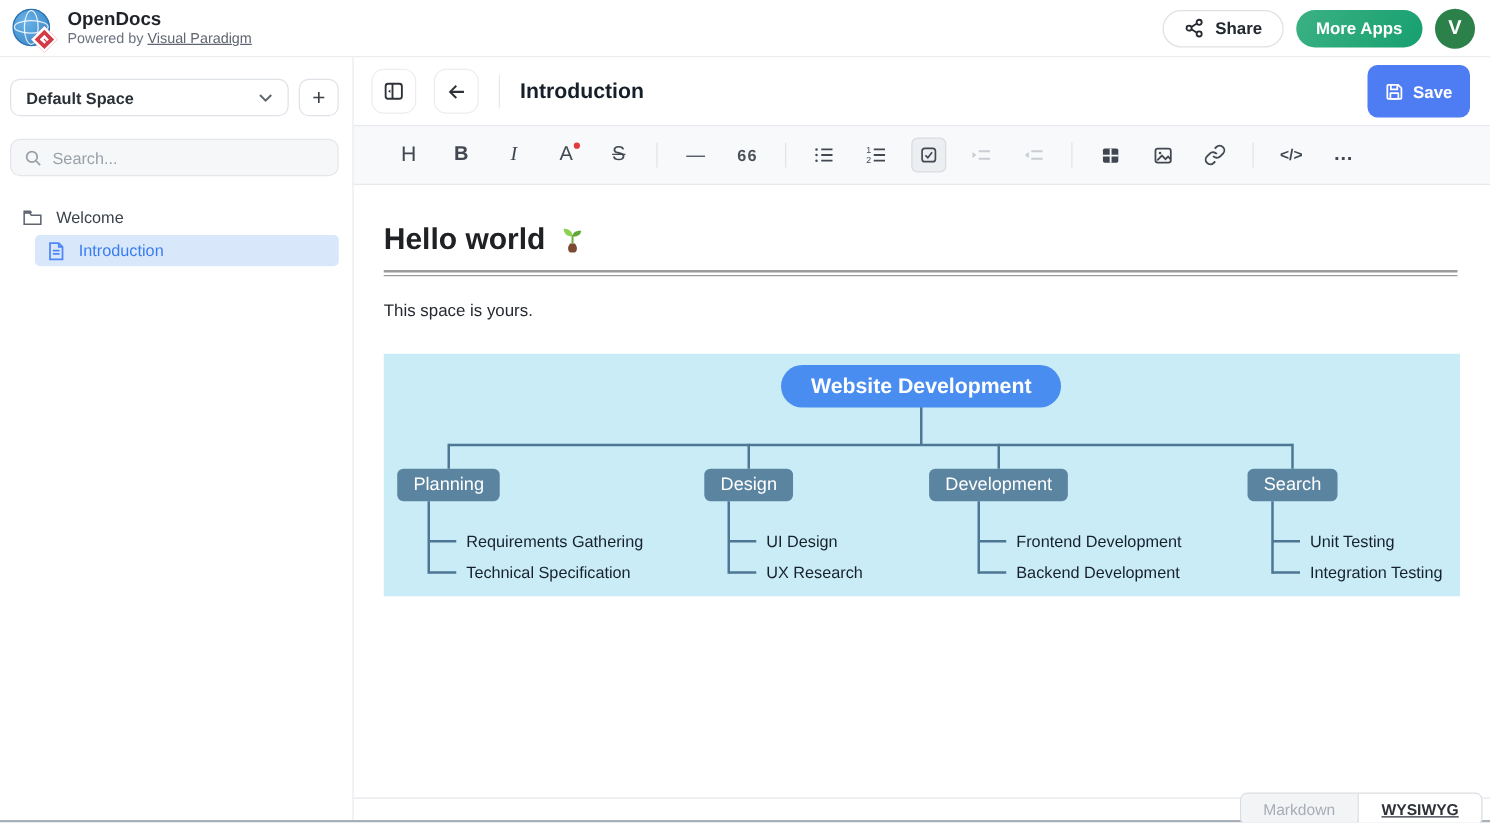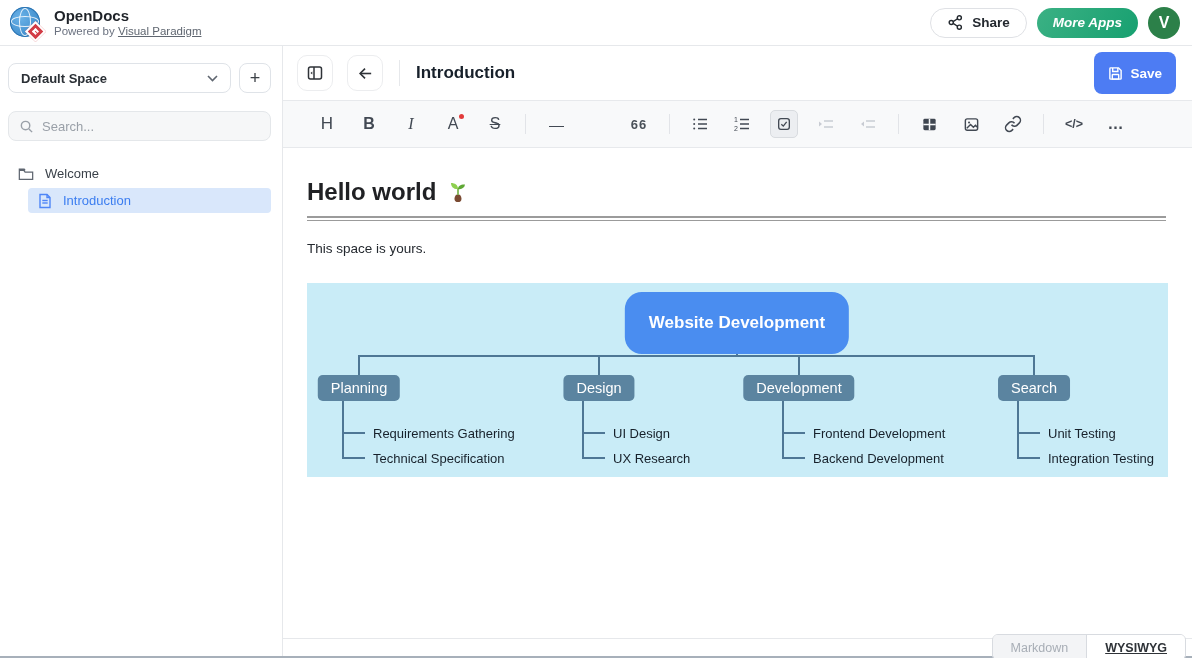--- a/index.html
+++ b/index.html
@@ -21,21 +21,21 @@
     transform:rotate(45deg); position:absolute; right:1px; bottom:1px; }
   .logo .diamond:after { content:""; position:absolute; inset:3px; border:2px solid #fff; border-right:none; }
   .app-title { font-size:15px; font-weight:bold; line-height:17px; }
   .app-sub { font-size:11.5px; color:#6b7280; line-height:14px; }
   .app-sub a { color:#5f6670; text-decoration:underline; cursor:pointer; }
   .header-right { display:flex; align-items:center; gap:10px; }
   .share-btn { display:flex; align-items:center; gap:8px; height:30px; padding:12px 16px;
     border:1px solid #dfe1e5; border-radius:16px; background:#fff; font-size:13.5px; font-weight:bold;
     color:#24292f; cursor:pointer; }
   .moreapps-btn { height:30px; padding:4px 16px; border:none; border-radius:16px;
-    background:linear-gradient(120deg,#3bb184,#17a070); color:#fff; font-size:13.5px; font-weight:bold; cursor:pointer;font-style:italic; }
+    background:linear-gradient(120deg,#3bb184,#17a070); color:#fff; font-size:13.5px; font-weight:bold; cursor:pointer; }
   .avatar { width:32px; height:32px; border-radius:50%; background:#2c8049; color:#fff;
     display:flex; align-items:center; justify-content:center; font-size:16px; font-weight:bold; cursor:pointer; }
 
   
   .body { display:flex; height:610px; }
   .bottom-strip { height:2px; background:#a7b0ba; }
 
   
   .sidebar { width:283px; border-right:1px solid #e6e8eb; padding:17px 11px 0 8px; background:#fff; flex:none; }
   .space-row { display:flex; gap:8px; }
@@ -75,35 +75,35 @@
   .tb-btn.boxed { background:#eceef1; border:1px solid #d8dbdf; }
   .tb-btn.disabled { color:#c8ccd3; cursor:default; }
   .tb-divider { width:1px; height:20px; background:#e2e4e8; flex:none; margin:0 2px; }
   .g-h { font-size:17px; }
   .g-b { font-weight:bold; font-size:16px; }
   .g-i { font-style:italic; font-family:"Liberation Serif",serif; font-size:16px; }
   .g-a { position:relative; font-size:16px; }
   .g-a .dot { position:absolute; top:4px; right:3px; width:5px; height:5px; border-radius:50%; background:#e23b3b; }
   .g-s { text-decoration:line-through; font-size:16px; }
   .g-hr { font-size:15px; letter-spacing:-1px; }
-  .g-quote { font-size:13px; font-weight:bold; letter-spacing:1px; color:#4a5159;margin-left:41px; }
+  .g-quote { font-size:13px; font-weight:bold; letter-spacing:1px; color:#4a5159; }
   .g-code { font-size:12.5px; font-weight:bold; letter-spacing:0; }
   .g-more { font-size:16px; font-weight:bold; letter-spacing:1px; }
 
   
   .content { flex:1; background:#fff; padding:30px 26px 0 24px; overflow:hidden; }
   .doc-heading { font-size:24px; font-weight:bold; color:#202124; display:flex; align-items:center; gap:10px; }
   .heading-rule { margin-top:10px; height:5px; border-top:2px solid #9b9b9b; border-bottom:1px solid #9b9b9b; }
   .doc-paragraph { margin-top:20px; font-size:13.5px; color:#24292f; }
 
   
   .diagram { position:relative; margin-top:27px; width:861px; height:194px; background:#c9ecf7; }
   .diagram svg.connectors { position:absolute; inset:0; }
   .node-root { position:absolute; left:430px; top:9px; transform:translateX(-50%); background:#4a8df0;
-    color:#fff; font-size:17px; font-weight:bold; padding:21px 24px; border-radius:17px; white-space:nowrap;text-align:center; }
+    color:#fff; font-size:17px; font-weight:bold; padding:7px 24px; border-radius:17px; white-space:nowrap;text-align:center; }
   .node-branch { position:absolute; top:92px; transform:translateX(-50%); background:#5b84a0; color:#fff;
     font-size:14.5px; padding:4px 13px; border-radius:5px; white-space:nowrap; height:26px; line-height:18px; }
   .leaf { position:absolute; transform:translateY(-50%); font-size:13px; color:#17212b; white-space:nowrap; }
 
   
   .footer { height:18px; border-top:1px solid #e6e8eb; background:#fff; display:flex; align-items:center;
     justify-content:flex-end; padding-right:6px; }
   .mode-tabs { display:flex; border:1px solid #d8dbe0; border-radius:6px; overflow:hidden; height:27px; }
   .mode-tab { padding:0 18px; font-size:12.5px; display:flex; align-items:center; cursor:pointer; }
   .mode-tab.inactive { background:#f3f4f6; color:#a8aeb6; }

